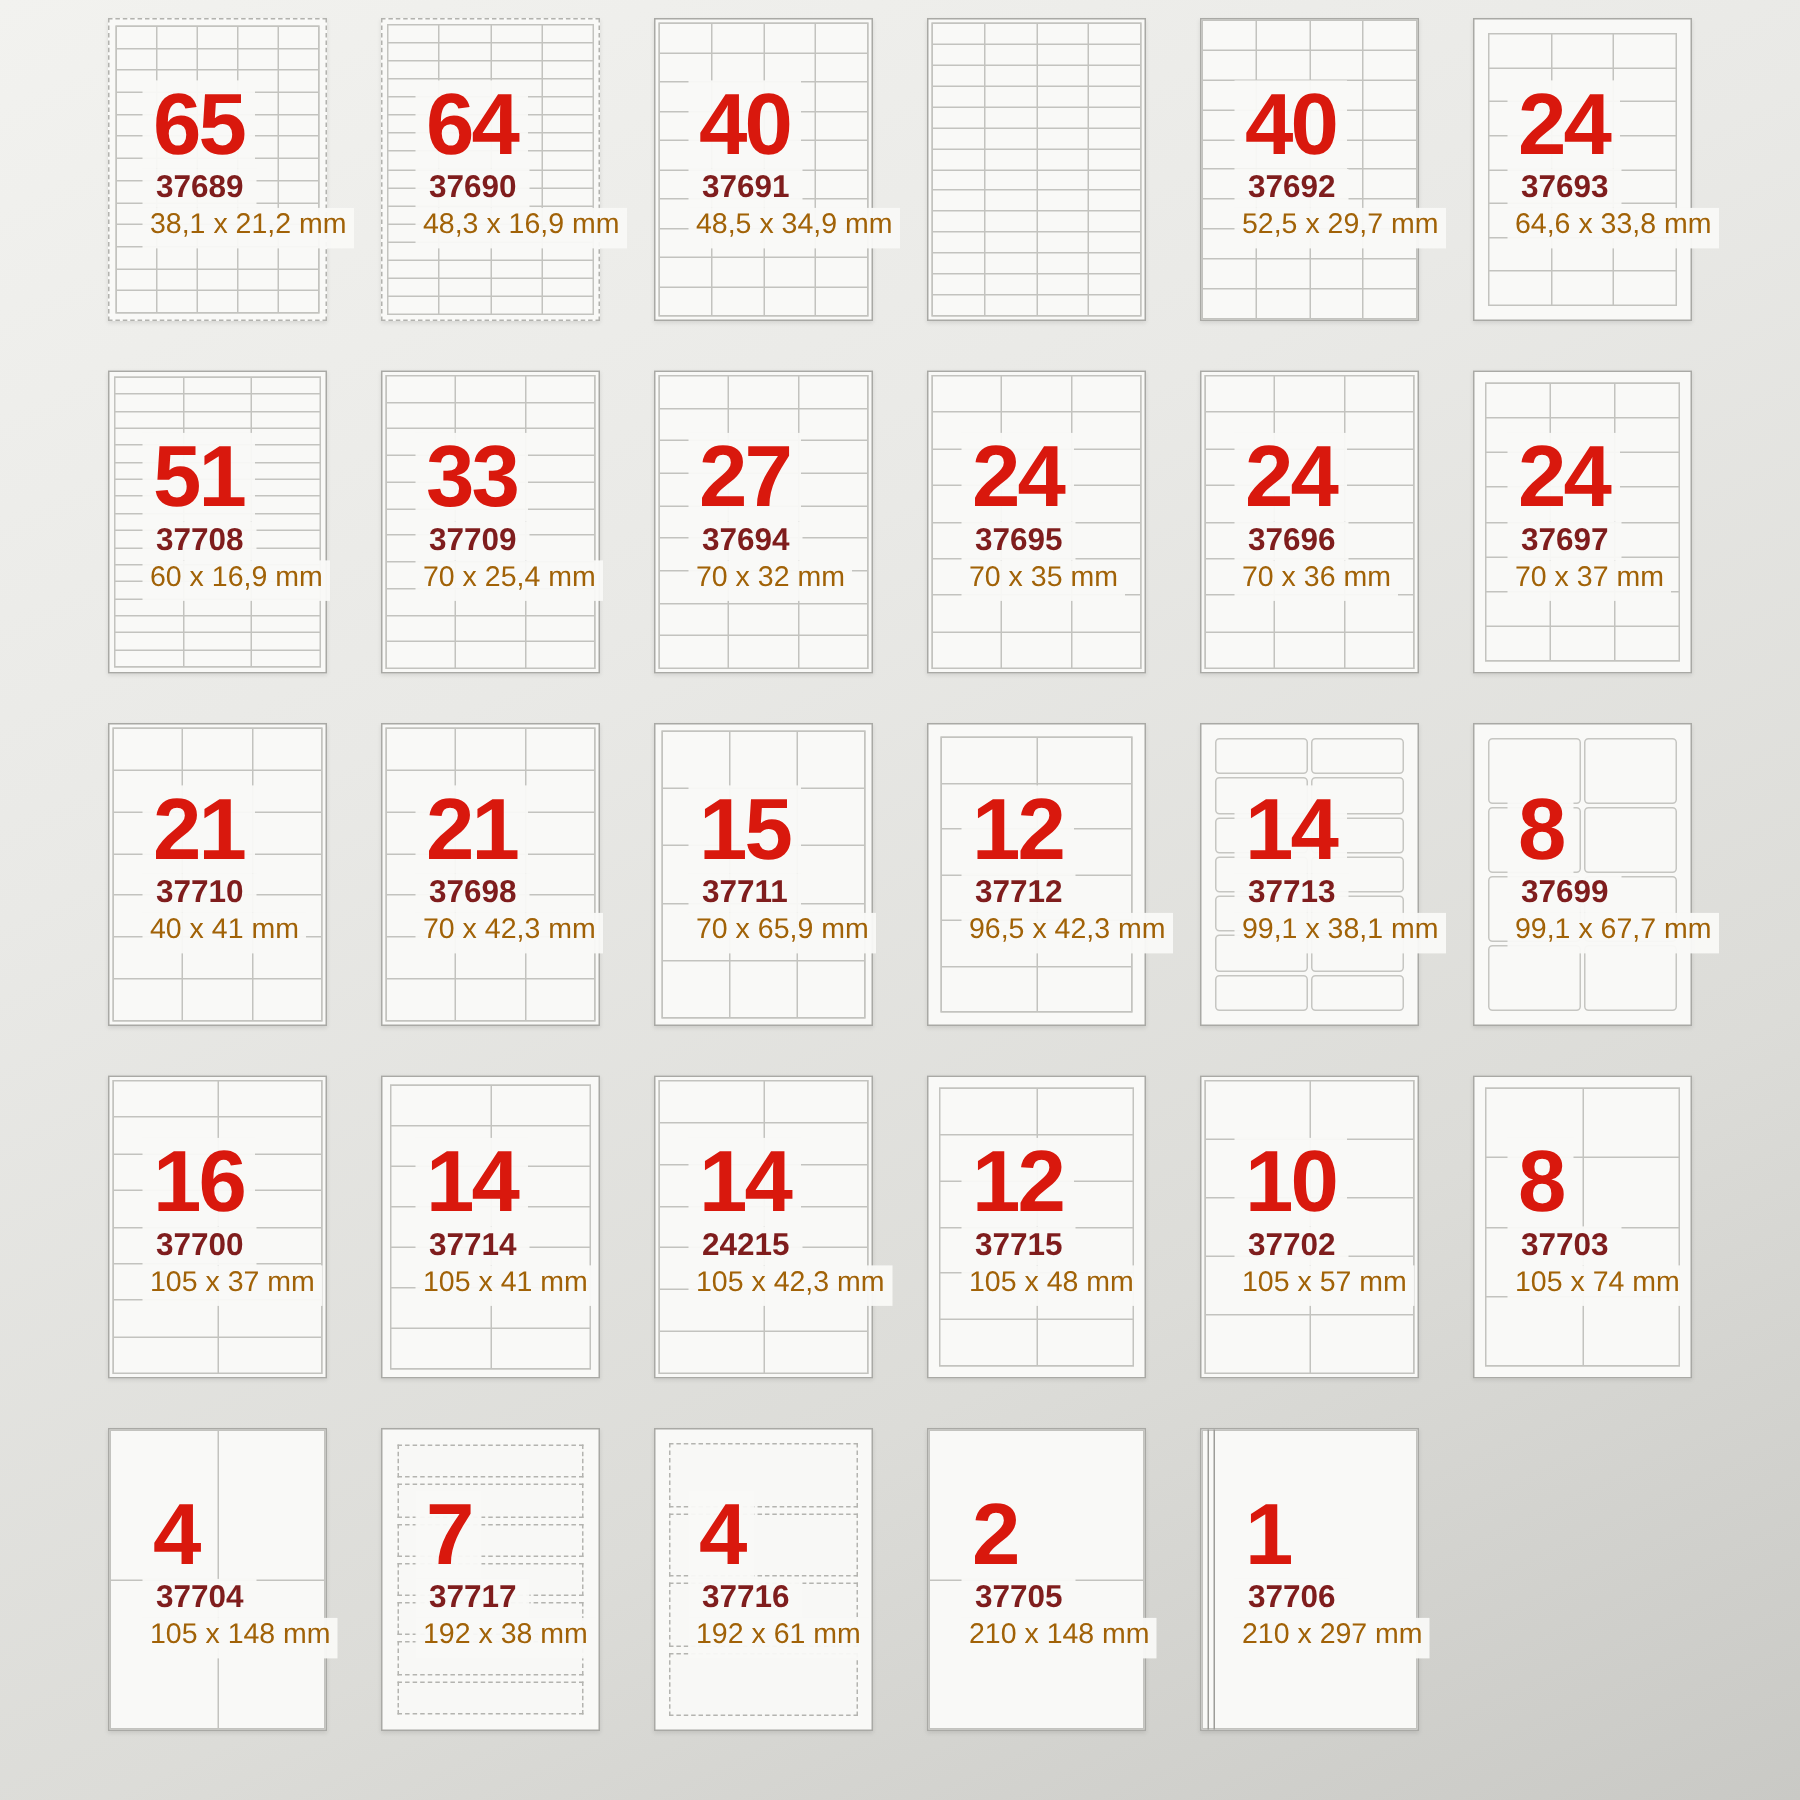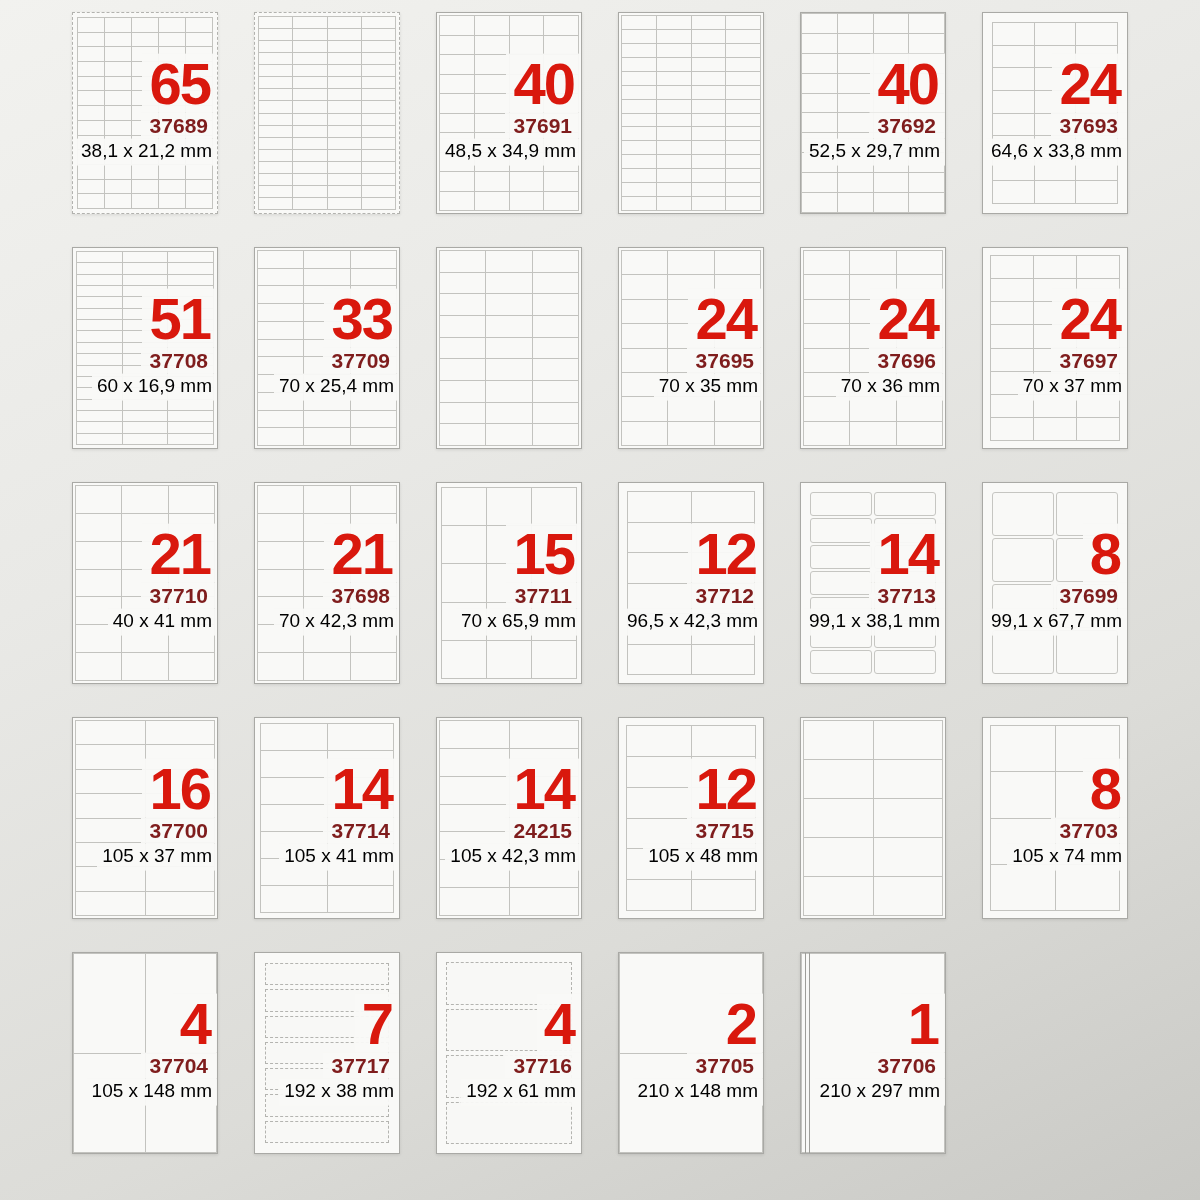--- a/index.html
+++ b/index.html
@@ -41,36 +41,36 @@
   .sheet.dashed-labels .sheet-grid{background:transparent;border:none;gap:4px;}
   .sheet.dashed-labels .cell{border:1px dashed #b4b4b0;background:#f8f8f6;}
   
   .sheet.spine::after{
     content:"";position:absolute;left:4px;top:0;bottom:0;width:3px;
     border-left:1px solid #9d9d99;border-right:1px solid #9d9d99;
   }
   .overlay{
     position:absolute;left:0;right:0;top:50%;
     transform:translateY(-53%);
-    display:flex;flex-direction:column;align-items:flex-end;
-    z-index:2;pointer-events:none;
+    display:flex;flex-direction:column;align-items:flex-start;
+    z-index:2;pointer-events:none;padding-left:22px;
   }
   .count{
     font-weight:bold;font-size:58px;line-height:1.02;
     color:var(--red,#d9180d);
     background:rgba(249,249,247,.95);
     padding:0 7px;letter-spacing:-2px;
   }
   .code{
     font-weight:bold;font-size:21px;line-height:1.25;
     color:#7f1d1d;background:rgba(249,249,247,.95);padding:0 9px;
   }
   .dims{
     font-size:19px;line-height:1.3;
-    color:#000000;background:rgba(249,249,247,.95);
+    color:#a16207;background:rgba(249,249,247,.95);
     padding:0 5px 2px 5px;white-space:nowrap;
   }
 </style>
 </head>
 <body style="--red: #d9180d;">
 
 <div class="grid">
   <div class="tile">
     <div class="sheet dashed-outer">
       <div class="sheet-grid" style="inset: 4px; grid-template-columns: repeat(5, 1fr); grid-template-rows: repeat(13, 1fr);">
@@ -209,20 +209,25 @@
           <div class="cell"></div>
           <div class="cell"></div>
           <div class="cell"></div>
           <div class="cell"></div>
           <div class="cell"></div>
           <div class="cell"></div>
           <div class="cell"></div>
           <div class="cell"></div>
           <div class="cell"></div>
         </div>
+      <div class="overlay">
+        <div class="count">64</div>
+        <div class="code">37690</div>
+        <div class="dims">48,3 x 16,9 mm</div>
+      </div>
     </div>
   </div>
 
   <div class="tile">
     <div class="sheet">
       <div class="sheet-grid" style="inset: 2px; grid-template-columns: repeat(4, 1fr); grid-template-rows: repeat(10, 1fr);">
           <div class="cell"></div>
           <div class="cell"></div>
           <div class="cell"></div>
           <div class="cell"></div>
@@ -554,20 +559,25 @@
           <div class="cell"></div>
           <div class="cell"></div>
           <div class="cell"></div>
           <div class="cell"></div>
           <div class="cell"></div>
           <div class="cell"></div>
           <div class="cell"></div>
           <div class="cell"></div>
           <div class="cell"></div>
         </div>
+      <div class="overlay">
+        <div class="count">27</div>
+        <div class="code">37694</div>
+        <div class="dims">70 x 32 mm</div>
+      </div>
     </div>
   </div>
 
   <div class="tile">
     <div class="sheet">
       <div class="sheet-grid" style="inset: 2px; grid-template-columns: repeat(3, 1fr); grid-template-rows: repeat(8, 1fr);">
           <div class="cell"></div>
           <div class="cell"></div>
           <div class="cell"></div>
           <div class="cell"></div>
@@ -946,20 +956,25 @@
           <div class="cell"></div>
           <div class="cell"></div>
           <div class="cell"></div>
           <div class="cell"></div>
           <div class="cell"></div>
           <div class="cell"></div>
           <div class="cell"></div>
           <div class="cell"></div>
           <div class="cell"></div>
         </div>
+      <div class="overlay">
+        <div class="count">10</div>
+        <div class="code">37702</div>
+        <div class="dims">105 x 57 mm</div>
+      </div>
     </div>
   </div>
 
   <div class="tile">
     <div class="sheet">
       <div class="sheet-grid" style="inset: 7px; grid-template-columns: repeat(2, 1fr); grid-template-rows: repeat(4, 1fr);">
           <div class="cell"></div>
           <div class="cell"></div>
           <div class="cell"></div>
           <div class="cell"></div>

